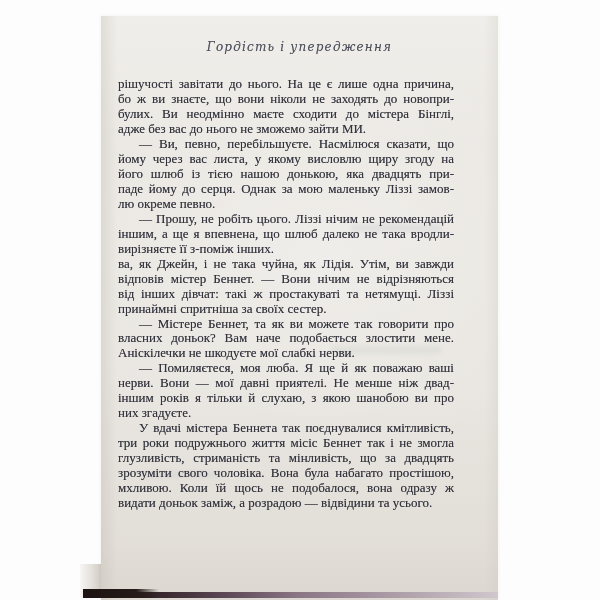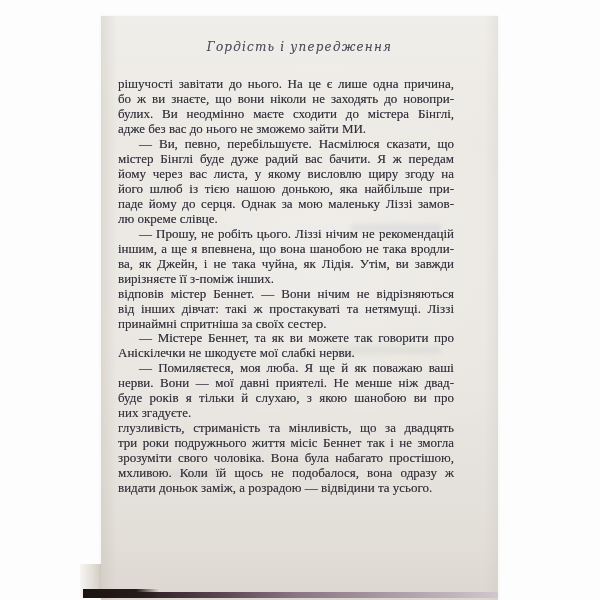--- a/index.html
+++ b/index.html
@@ -91,40 +91,41 @@
     <div class="smudge s1"></div>
     <div class="smudge s2"></div>
     <div class="smudge s3"></div>
 
     <div class="text-block" id="text-block">
         <div class="line">рішучості завітати до нього. На це є лише одна причина,</div>
         <div class="line">бо ж ви знаєте, що вони ніколи не заходять до новопри-</div>
         <div class="line">булих. Ви неодмінно маєте сходити до містера Бінглі,</div>
         <div class="line last">адже без вас до нього не зможемо зайти МИ.</div>
         <div class="line indent">— Ви, певно, перебільшуєте. Насмілюся сказати, що</div>
-        <div class="line">містер Бінглі буде дуже радий вас бачити. Я ж передам</div>
         <div class="line">йому через вас листа, у якому висловлю щиру згоду на</div>
-        <div class="line">його шлюб із тією нашою донькою, яка найбільше при-</div>
+        <div class="line">його шлюб із тією нашою донькою, яка двадцять при-</div>
         <div class="line">паде йому до серця. Однак за мою маленьку Ліззі замов-</div>
-        <div class="line last">лю окреме слівце.</div>
+        <div class="line last">лю окреме певно.</div>
         <div class="line indent">— Прошу, не робіть цього. Ліззі нічим не рекомендацій</div>
-        <div class="line">іншим, а ще я впевнена, що вона шанобою не така вродли-</div>
+        <div class="line">іншим, а ще я впевнена, що шлюб далеко не така вродли-</div>
+        <div class="line last">вирізняєте її з-поміж інших.</div>
         <div class="line">ва, як Джейн, і не така чуйна, як Лідія. Утім, ви завжди</div>
-        <div class="line last">вирізняєте її з-поміж інших.</div>
         <div class="line">відповів містер Беннет. — Вони нічим не відрізняються</div>
         <div class="line">від інших дівчат: такі ж простакуваті та нетямущі. Ліззі</div>
         <div class="line last">принаймні спритніша за своїх сестер.</div>
         <div class="line indent">— Містере Беннет, та як ви можете так говорити про</div>
+        <div class="line">власних доньок? Вам наче подобається злостити мене.</div>
         <div class="line last">Аніскілечки не шкодуєте мої слабкі нерви.</div>
         <div class="line indent">— Помиляєтеся, моя люба. Я ще й як поважаю ваші</div>
         <div class="line">нерви. Вони — мої давні приятелі. Не менше ніж двад-</div>
-        <div class="line">буде років я тільки й слухаю, з якою шанобою ви про</div>
+        <div class="line">іншим років я тільки й слухаю, з якою шанобою ви про</div>
         <div class="line last">них згадуєте.</div>
+        <div class="line indent">У вдачі містера Беннета так поєднувалися кмітливість,</div>
+        <div class="line">три роки подружнього життя місіс Беннет так і не змогла</div>
         <div class="line">глузливість, стриманість та мінливість, що за двадцять</div>
-        <div class="line">три роки подружнього життя місіс Беннет так і не змогла</div>
         <div class="line">зрозуміти свого чоловіка. Вона була набагато простішою,</div>
         <div class="line">мхливою. Коли їй щось не подобалося, вона одразу ж</div>
         <div class="line last">видати доньок заміж, а розрадою — відвідини та усього.</div>
       </div>
   </div>
 
   <div class="book-edge"></div>
   <div class="book-edge-left"></div>
 
 </div>

